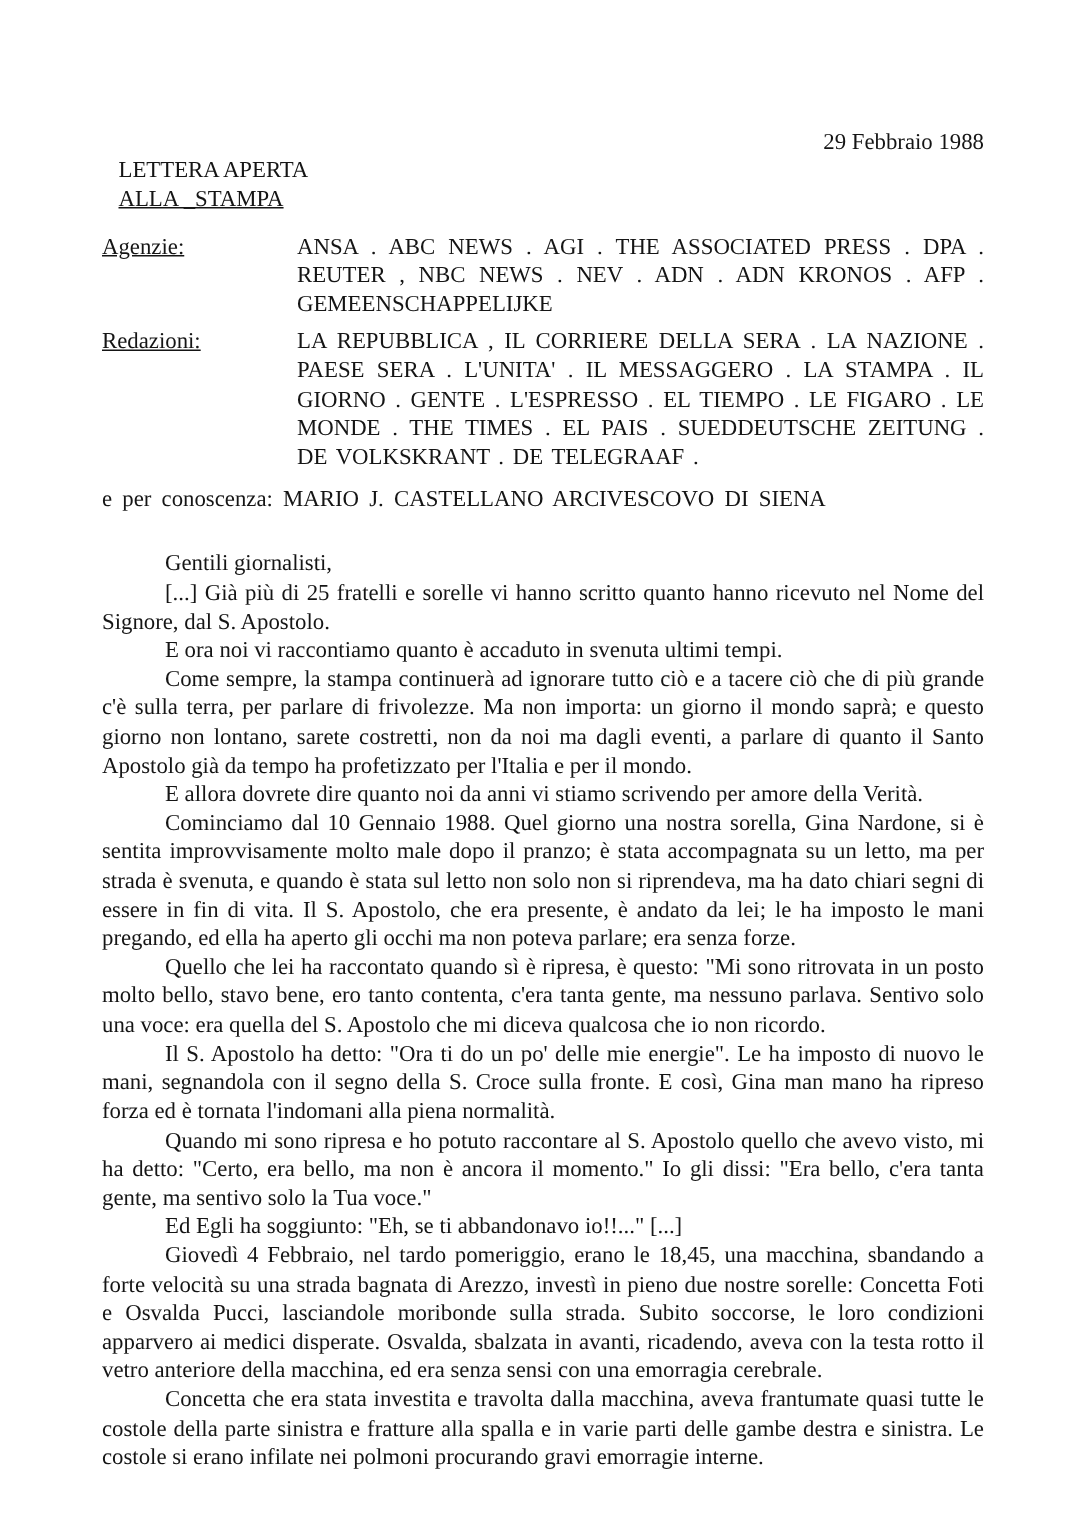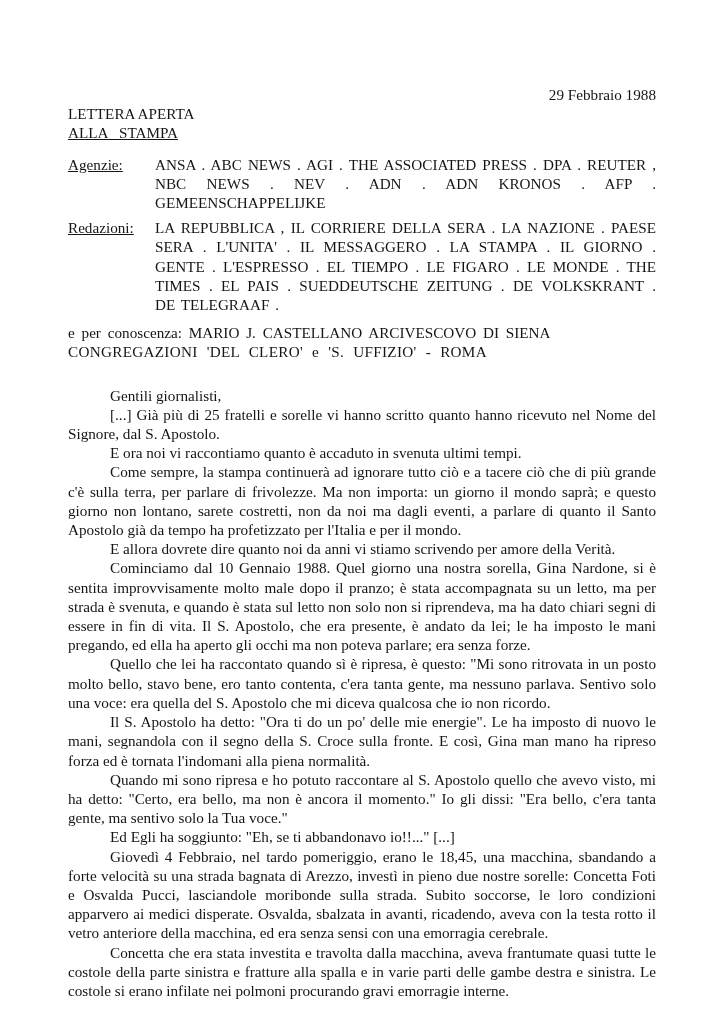--- a/index.html
+++ b/index.html
@@ -15,24 +15,24 @@
   }
   .content {
     position: absolute;
     top: 85px;
     left: 68px;
     width: 588px;
     font-size: 15.2px;
     line-height: 19.2px;
   }
   .date-line { text-align: right; }
-  .title-line { text-align: left; }
+  .title-line { text-align: left; margin-left: 11px; }
   .u { text-decoration: underline; }
   .recipients { margin-top: 12px; }
-  .recipient-row { display: flex; }
+  .recipient-row { display: flex; gap: 43px; }
   .recipient-row.redazioni { margin-top: 6px; }
   .recipient-label { width: 87px; flex: none; }
   .recipient-text {
     flex: 1;
     text-align: justify;
     word-spacing: 2px;
   }
   .cc-block { margin-top: 9px; }
   .cc-line-1 { word-spacing: 3px; }
   .cc-line-2 { word-spacing: 5px; letter-spacing: 0.3px; }
@@ -61,21 +61,20 @@
         <div class="recipient-text">ANSA . ABC NEWS . AGI . THE ASSOCIATED PRESS . DPA . REUTER , NBC NEWS . NEV . ADN . ADN KRONOS . AFP . GEMEENSCHAPPELIJKE</div>
       </div>
       <div class="recipient-row redazioni">
         <div class="recipient-label"><span class="u">Redazioni:</span></div>
         <div class="recipient-text">LA REPUBBLICA , IL CORRIERE DELLA SERA . LA NAZIONE . PAESE SERA . L'UNITA' . IL MESSAGGERO . LA STAMPA . IL GIORNO . GENTE . L'ESPRESSO . EL TIEMPO . LE FIGARO . LE MONDE . THE TIMES . EL PAIS . SUEDDEUTSCHE ZEITUNG . DE VOLKSKRANT . DE TELEGRAAF .</div>
       </div>
     </div>
 
     <div class="cc-block">
       <div class="cc-line-1">e per conoscenza: MARIO J. CASTELLANO ARCIVESCOVO DI SIENA</div>
-      <div class="cc-line-2">CONGREGAZIONI 'DEL CLERO' e 'S. UFFIZIO' - ROMA</div>
     </div>
 
     <div class="body-block">
       <p class="salutation">Gentili giornalisti,</p>
       <p>[...] Già più di 25 fratelli e sorelle vi hanno scritto quanto hanno ricevuto nel Nome del Signore, dal S. Apostolo.</p>
       <p>E ora noi vi raccontiamo quanto è accaduto in svenuta ultimi tempi.</p>
       <p>Come sempre, la stampa continuerà ad ignorare tutto ciò e a tacere ciò che di più grande c'è sulla terra, per parlare di frivolezze. Ma non importa: un giorno il mondo saprà; e questo giorno non lontano, sarete costretti, non da noi ma dagli eventi, a parlare di quanto il Santo Apostolo già da tempo ha profetizzato per l'Italia e per il mondo.</p>
       <p>E allora dovrete dire quanto noi da anni vi stiamo scrivendo per amore della Verità.</p>
       <p>Cominciamo dal 10 Gennaio 1988.  Quel giorno una nostra sorella, Gina Nardone, si è sentita improvvisamente molto male dopo il pranzo; è stata accompagnata su un letto, ma per strada è svenuta, e quando è stata sul letto non solo non si riprendeva, ma ha dato chiari segni di essere in fin di vita. Il S. Apostolo, che era presente, è andato da lei; le ha imposto le mani pregando, ed ella ha aperto gli occhi ma non poteva parlare; era senza forze.</p>
       <p>Quello che lei ha raccontato quando sì è ripresa, è questo: "Mi sono ritrovata in un posto molto bello, stavo bene, ero tanto contenta, c'era tanta gente, ma nessuno parlava. Sentivo solo una voce: era quella del S. Apostolo che mi diceva qualcosa che io non ricordo.</p>

